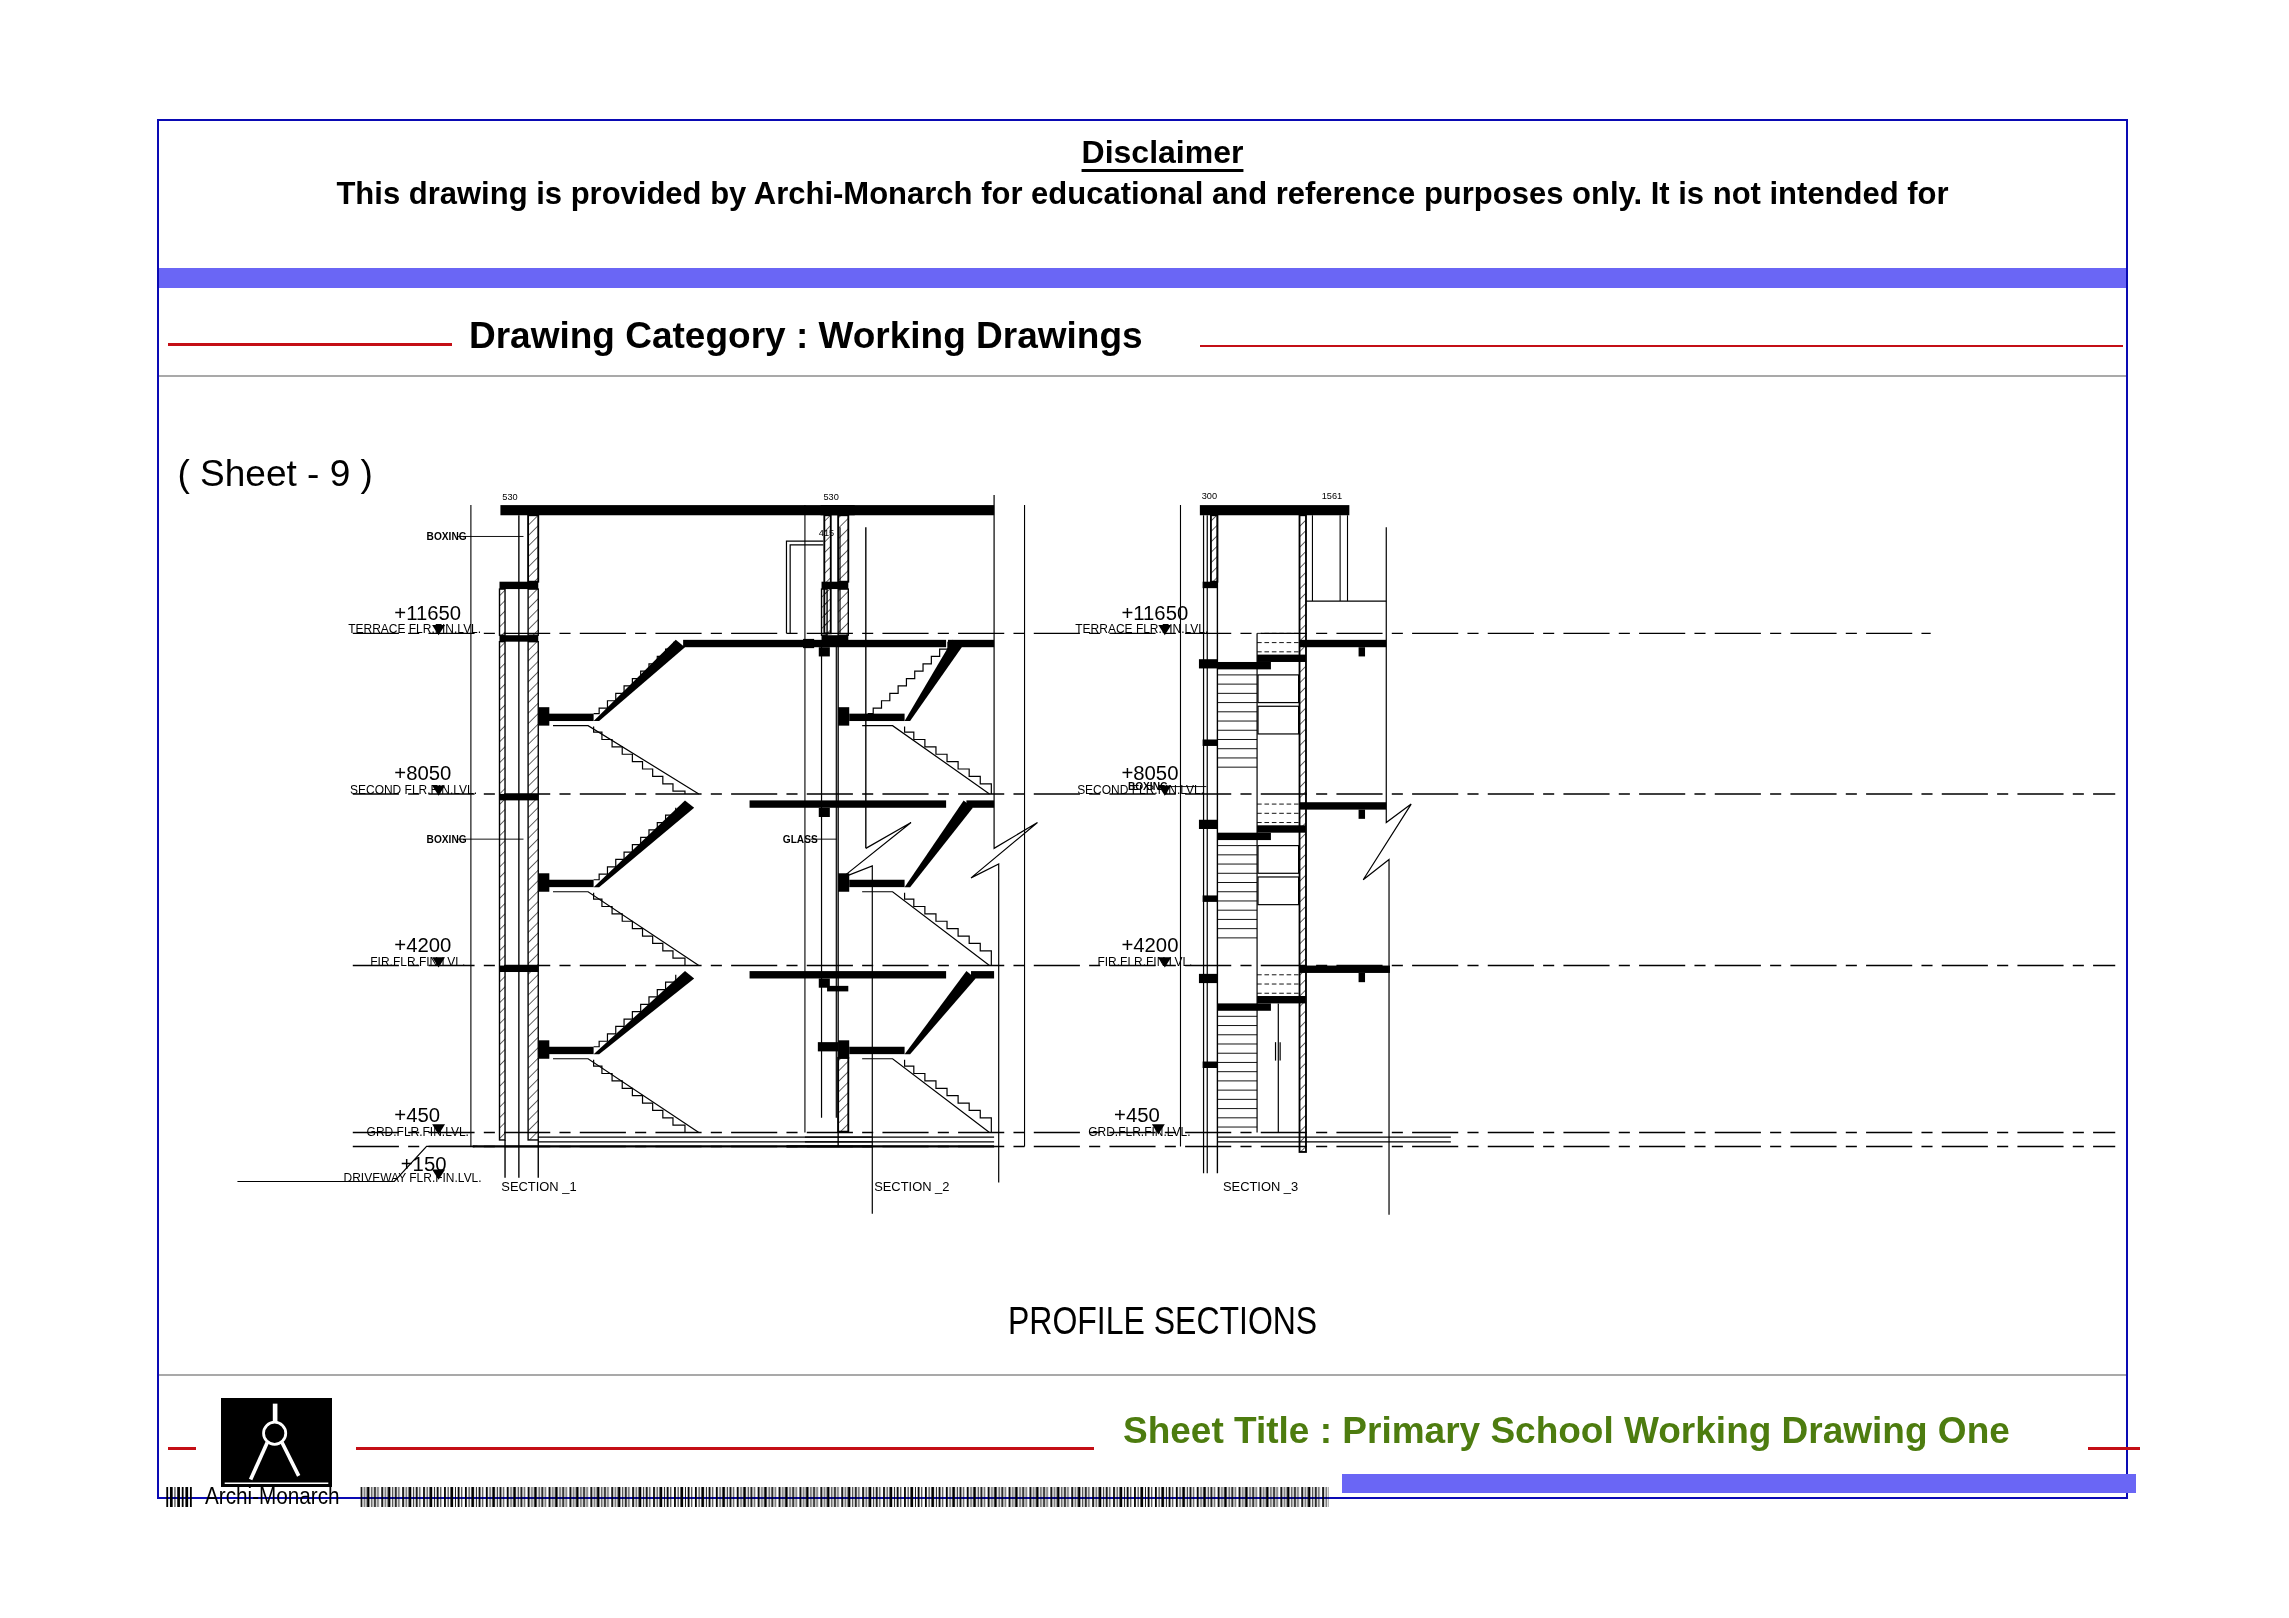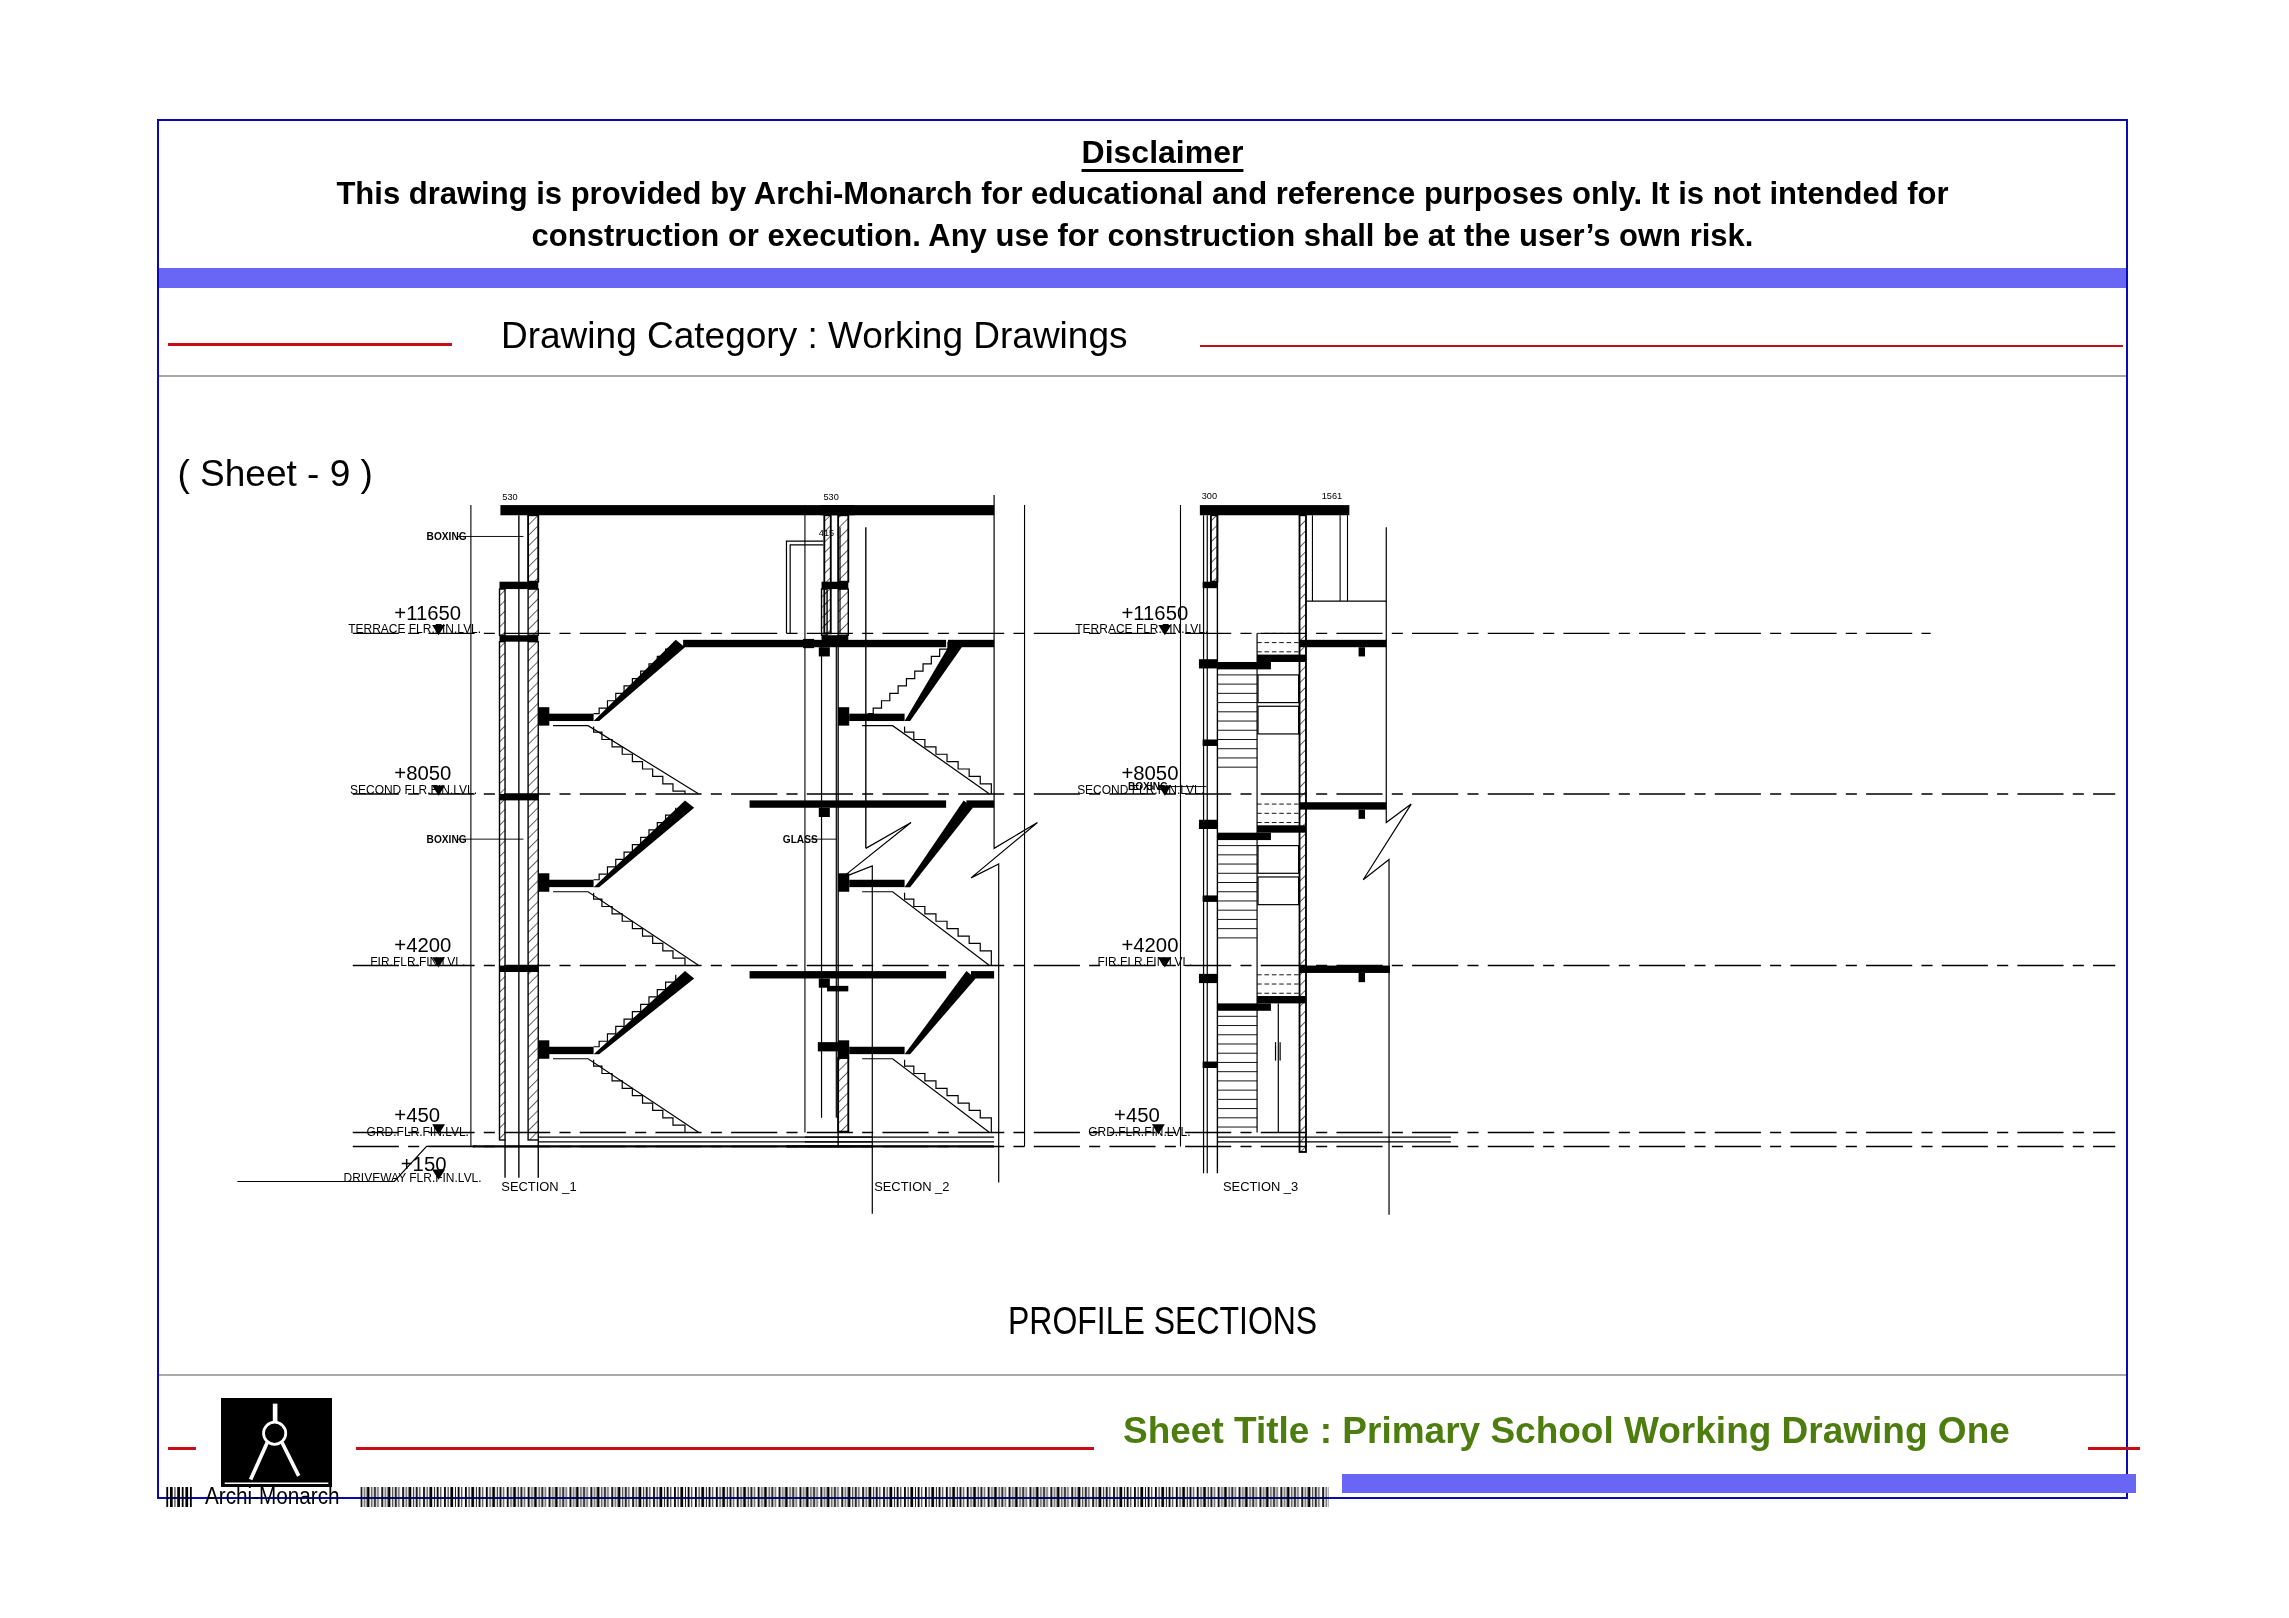--- a/index.html
+++ b/index.html
@@ -4,41 +4,40 @@
 <style>
   html,body{margin:0;padding:0;background:#ffffff;}
   body{width:2290px;height:1619px;position:relative;overflow:hidden;font-family:"Liberation Sans",sans-serif;}
   .frame{position:absolute;left:157px;top:119px;width:1971px;height:1380px;border:2.8px solid #0a0ab4;box-sizing:border-box;}
   .disc-title{position:absolute;left:0;right:0;top:13px;text-align:center;font-weight:bold;font-size:32px;color:#000;padding-left:40px;}
   .disc-title span{text-decoration:underline;text-underline-offset:5.5px;}
   .disc-text{position:absolute;left:55px;right:55px;top:52px;text-align:center;font-weight:bold;font-size:31px;line-height:42px;color:#000;}
   .blue-band{position:absolute;left:0;right:0;top:147px;height:20px;background:#6a66f5;}
   .cat-row{position:absolute;left:0;right:0;top:194px;height:55px;}
   .red-line{position:absolute;height:2.8px;background:#c40f16;}
-  .cat-text{position:absolute;left:310px;top:0;font-weight:normal;font-size:37px;color:#000;white-space:nowrap;margin-left:32px;}
+  .cat-text{position:absolute;left:310px;top:0;font-weight:bold;font-size:37px;color:#000;white-space:nowrap;}
   .gray-div{position:absolute;left:0;right:0;height:1.8px;background:#a9a9a9;}
   .ps-title{position:absolute;left:18.5px;top:275px;font-weight:bold;font-size:37px;color:#000;white-space:nowrap;}
   .ps-sheet{position:absolute;left:18.5px;top:332px;font-weight:normal;font-size:37px;color:#000;white-space:nowrap;}
   .drawing{position:absolute;left:0;top:0;}
   .caption{position:absolute;left:849px;top:1178px;font-size:39px;color:#000;transform:scaleX(0.82);transform-origin:left top;white-space:nowrap;}
   .logo{position:absolute;left:62px;top:1277px;width:111px;height:89px;background:#000;}
   .brand{position:absolute;left:46px;top:1362px;font-size:23px;color:#000;white-space:nowrap;transform:scaleX(0.9);transform-origin:left top;}
   .barcode{position:absolute;top:1366px;height:20px;}
   .sheet-title{position:absolute;left:964px;top:1289px;font-weight:bold;font-size:37px;color:#4d7c0f;white-space:nowrap;}
   .blue-bar-bottom{position:absolute;left:1183px;top:1353px;width:794px;height:19.4px;background:#6a66f5;}
 </style>
 </head>
 <body>
 
 <div class="frame">
 
   <div class="disc-title"><span>Disclaimer</span></div>
   <div class="disc-text">
     <div>This drawing is provided by Archi-Monarch for educational and reference purposes only. It is not intended for</div>
-    <div>construction or execution. Any use for construction shall be at the user’s own risk.</div>
   </div>
 
   <div class="blue-band"></div>
 
   <div class="cat-row">
     <div class="red-line" style="left:9.2px;width:284px;top:28px;"></div>
     <div class="cat-text">Drawing Category : Working Drawings</div>
     <div class="red-line" style="left:1041px;width:923px;top:29.5px;"></div>
   </div>
 

